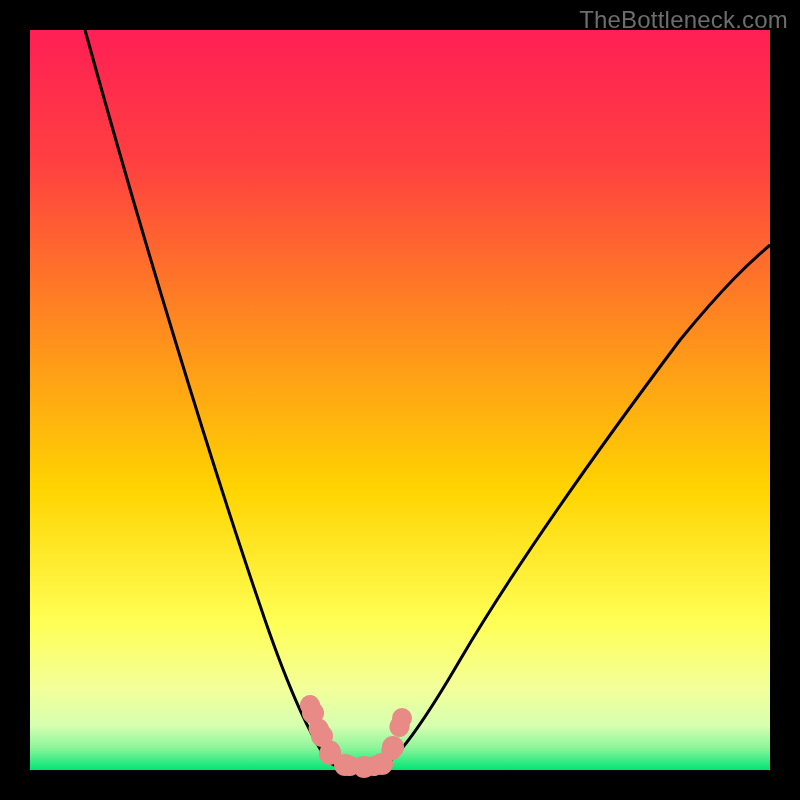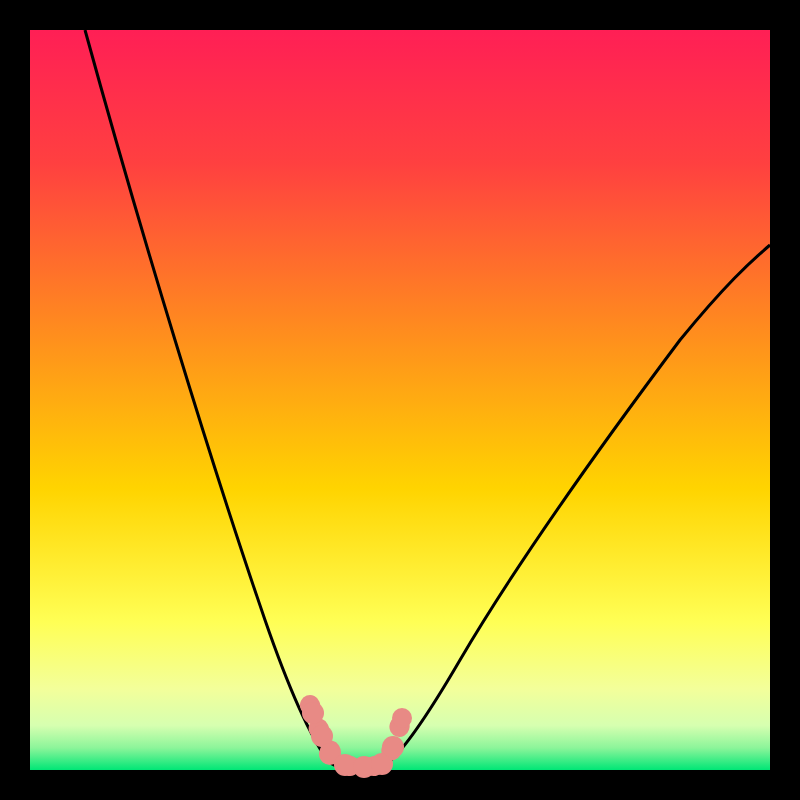--- a/index.html
+++ b/index.html
@@ -103,13 +103,14 @@
       <circle cx="300" cy="724" r="11" fill="#e88a85"></circle>
       <circle cx="315" cy="735" r="11" fill="#e88a85"></circle>
       <circle cx="334" cy="737" r="11" fill="#e88a85"></circle>
       <circle cx="352" cy="734" r="11" fill="#e88a85"></circle>
       <circle cx="363" cy="717" r="11" fill="#e88a85"></circle>
       <circle cx="372" cy="688" r="10" fill="#e88a85"></circle>
     </svg>
 
   </div>
 
+  <div class="watermark">TheBottleneck.com</div>
 </div>
 
 </body></html>

